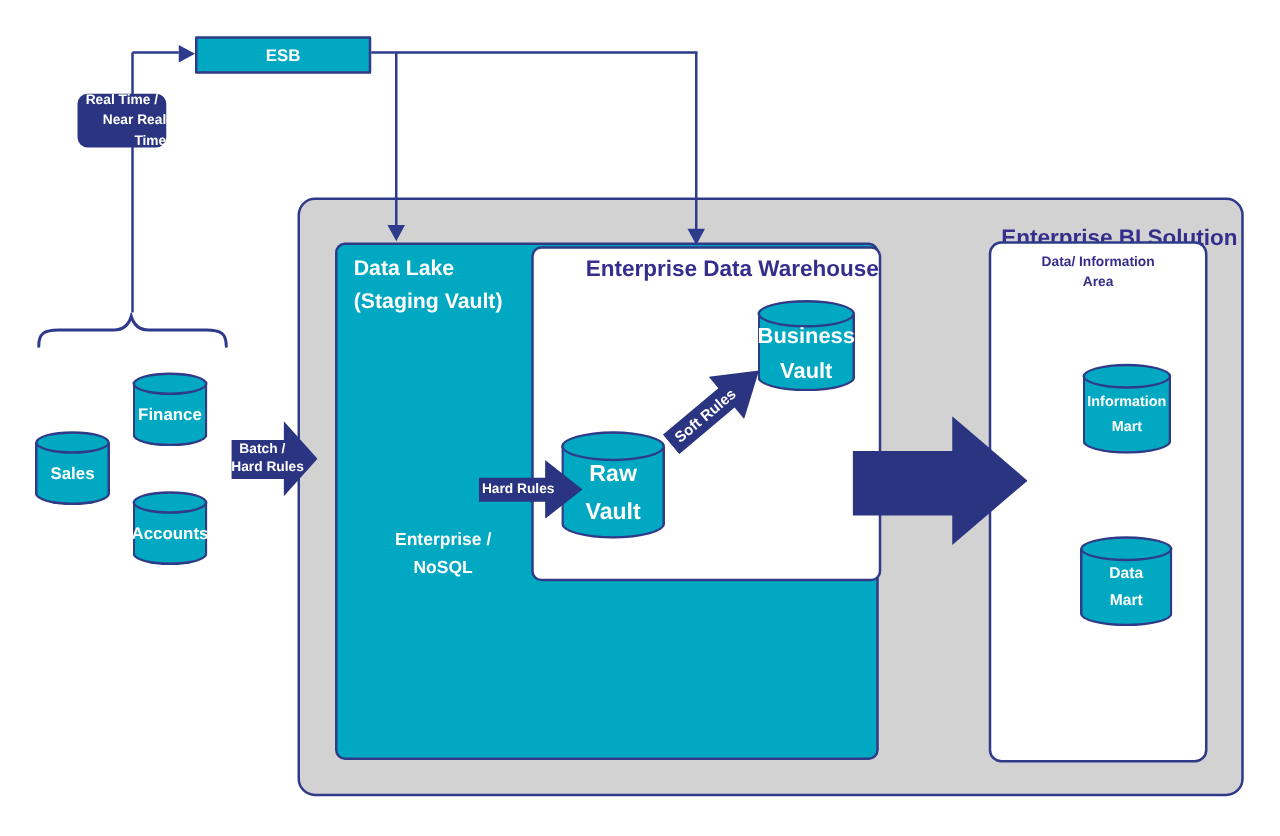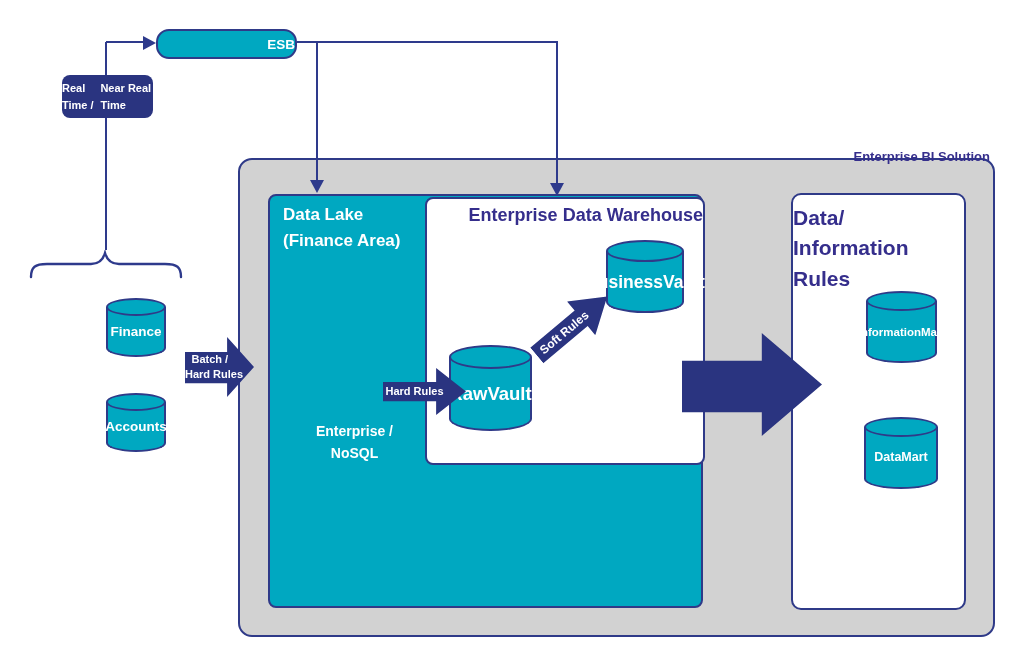--- a/index.html
+++ b/index.html
@@ -18,71 +18,71 @@
     font-family:"Liberation Sans",sans-serif;font-weight:700;overflow:hidden;
   }
   
   .hline{position:absolute;height:2px;background:var(--line)}
   .vline{position:absolute;width:2px;background:var(--line)}
   .head-right{position:absolute;width:0;height:0;border-top:7px solid transparent;border-bottom:7px solid transparent;border-left:13px solid var(--line)}
   .head-down{position:absolute;width:0;height:0;border-left:7px solid transparent;border-right:7px solid transparent;border-top:13px solid var(--line)}
   .brace{position:absolute}
   
   .bi-box{position:absolute;left:238px;top:158px;width:757px;height:479px;background:var(--grey);border:2px solid var(--border);border-radius:14px}
-  .bi-title{position:absolute;right:34px;top:149px;font-size:13px;color:var(--title)}
+  .bi-title{position:absolute;right:34px;top:180px;font-size:18px;color:var(--title)}
   .data-lake{position:absolute;left:268px;top:194px;width:435px;height:414px;background:var(--teal);border:2px solid var(--border);border-radius:8px}
   .dl-title{position:absolute;left:13px;top:6px;font-size:17px;line-height:1.55;color:var(--label)}
   .dl-sub{position:absolute;left:22px;top:225px;width:125px;text-align:center;font-size:14px;line-height:1.55;color:var(--label)}
   .edw-box{position:absolute;left:425px;top:197px;width:280px;height:268px;background:#ffffff;border:2px solid var(--border);border-radius:8px}
   .edw-title{position:absolute;left:0;top:6px;width:100%;text-align:right;font-size:18px;color:var(--title)}
   .marts-box{position:absolute;left:791px;top:193px;width:175px;height:417px;background:#ffffff;border:2px solid var(--border);border-radius:10px}
-  .marts-title{position:absolute;left:0;top:8px;width:100%;text-align:left;font-size:21px;line-height:1.45;color:var(--title)}
+  .marts-title{position:absolute;left:0;top:8px;width:100%;text-align:center;font-size:11px;line-height:1.45;color:var(--title)}
   
-  .esb{position:absolute;left:156px;top:29px;width:141px;height:30px;background:var(--teal);border:2px solid var(--border);border-radius:13px;display:flex;align-items:center;justify-content:flex-end;font-size:13.5px;color:var(--label)}
-  .rt-box{position:absolute;left:62px;top:75px;width:91px;height:43px;background:var(--navy);border-radius:8px;display:flex;flex-direction:row;align-items:center;justify-content:center;font-size:11px;line-height:1.5;color:var(--label);text-align:left;z-index:3}
+  .esb{position:absolute;left:156px;top:29px;width:141px;height:30px;background:var(--teal);border:2px solid var(--border);border-radius:1px;display:flex;align-items:center;justify-content:center;font-size:13.5px;color:var(--label)}
+  .rt-box{position:absolute;left:62px;top:75px;width:71px;height:43px;background:var(--navy);border-radius:8px;display:flex;flex-direction:column;align-items:center;justify-content:center;font-size:11px;line-height:1.5;color:var(--label);text-align:right;z-index:3}
   
   .cylinder{position:absolute;color:var(--label);text-align:center;z-index:4}
   .cyl-top{position:absolute;left:0;right:0;top:0;height:calc(var(--ry)*2);background:var(--teal);border:2px solid var(--border);border-radius:50%;z-index:2}
   .cyl-body{position:absolute;left:0;right:0;top:var(--ry);bottom:0;background:var(--teal);border:2px solid var(--border);border-top:none;border-radius:0 0 50% 50% / 0 0 var(--ry) var(--ry);z-index:1}
-  .cyl-label{position:absolute;left:-6px;right:-6px;top:var(--ry);bottom:0;display:flex;flex-direction:row;align-items:center;justify-content:center;z-index:3;line-height:1.6}
+  .cyl-label{position:absolute;left:-6px;right:-6px;top:var(--ry);bottom:0;display:flex;flex-direction:column;align-items:center;justify-content:center;z-index:3;line-height:1.6}
   
   .flow-arrow{position:absolute;background:var(--navy);display:flex;align-items:center;color:var(--label);z-index:5}
   .arrow-shape-a{clip-path:polygon(0% 25%,61% 25%,61% 0%,100% 50%,61% 100%,61% 77%,0% 77%)}
   .arrow-shape-b{clip-path:polygon(0% 30%,64% 30%,64% 0%,100% 50%,64% 100%,64% 71%,0% 71%)}
   .arrow-shape-c{clip-path:polygon(0% 27%,63% 27%,63% 0%,100% 50%,63% 100%,63% 73%,0% 73%)}
   .arrow-shape-d{clip-path:polygon(0% 27%,57% 27%,57% 0%,100% 50%,57% 100%,57% 77%,0% 77%)}
   .flow-label{width:72%;text-align:center;line-height:1.4;white-space:nowrap}
 </style>
 </head>
 <body>
 
 <div id="canvas">
 
   <div class="bi-box"></div>
   <div class="bi-title">Enterprise BI Solution</div>
 
   <div class="data-lake">
     <div class="dl-title">
       <span style="display:block">Data Lake</span>
-      <span style="display:block">(Finance Area)</span>
+      <span style="display:block">(Staging Vault)</span>
     </div>
     <div class="dl-sub">
       <span style="display:block">Enterprise /</span>
       <span style="display:block">NoSQL</span>
     </div>
   </div>
 
   <div class="edw-box">
     <div class="edw-title">Enterprise Data Warehouse</div>
   </div>
 
   <div class="marts-box">
     <div class="marts-title">
       <span style="display:block">Data/ Information</span>
-      <span style="display:block">Rules</span>
+      <span style="display:block">Area</span>
     </div>
   </div>
 
   <div class="hline" style="left:106px;top:41px;width:37px"></div>
   <div class="head-right" style="left:143px;top:36px"></div>
   <div class="vline" style="left:105px;top:42px;height:208px"></div>
   <div class="hline" style="left:297px;top:41px;width:261px"></div>
   <div class="vline" style="left:316px;top:42px;height:139px;z-index:4"></div>
   <div class="head-down" style="left:310px;top:180px;z-index:4"></div>
   <div class="vline" style="left:556px;top:42px;height:142px;z-index:4"></div>
@@ -93,20 +93,27 @@
   </svg>
 
   <div class="esb">
     <span>ESB</span>
   </div>
   <div class="rt-box">
     <span>Real Time /</span>
     <span>Near Real Time</span>
   </div>
 
+  <div class="cylinder" style="left:28px;top:345px;width:60px;height:59px;--ry:9px;font-size:13.5px">
+    <div class="cyl-body"></div>
+    <div class="cyl-top"></div>
+    <div class="cyl-label">
+        <span>Sales</span>
+      </div>
+  </div>
   <div class="cylinder" style="left:106px;top:393px;width:60px;height:59px;--ry:9px;font-size:13.5px">
     <div class="cyl-body"></div>
     <div class="cyl-top"></div>
     <div class="cyl-label">
         <span>Accounts</span>
       </div>
   </div>
   <div class="cylinder" style="left:106px;top:298px;width:60px;height:59px;--ry:9px;font-size:13.5px">
     <div class="cyl-body"></div>
     <div class="cyl-top"></div>
@@ -133,21 +140,21 @@
   </div>
 
   <div class="cylinder" style="left:866px;top:291px;width:71px;height:72px;--ry:10px;font-size:11.5px">
     <div class="cyl-body"></div>
     <div class="cyl-top"></div>
     <div class="cyl-label" style="line-height:1.75">
       <span>Information</span>
       <span>Mart</span>
     </div>
   </div>
-  <div class="cylinder" style="left:864px;top:417px;width:74px;height:72px;--ry:10px;font-size:12.5px">
+  <div class="cylinder" style="left:864px;top:429px;width:74px;height:72px;--ry:10px;font-size:12.5px">
     <div class="cyl-body"></div>
     <div class="cyl-top"></div>
     <div class="cyl-label" style="line-height:1.75">
       <span>Data</span>
       <span>Mart</span>
     </div>
   </div>
 
   <div class="flow-arrow arrow-shape-a" style="left:185px;top:337px;width:69px;height:60px;font-size:11px">
     <div class="flow-label">

